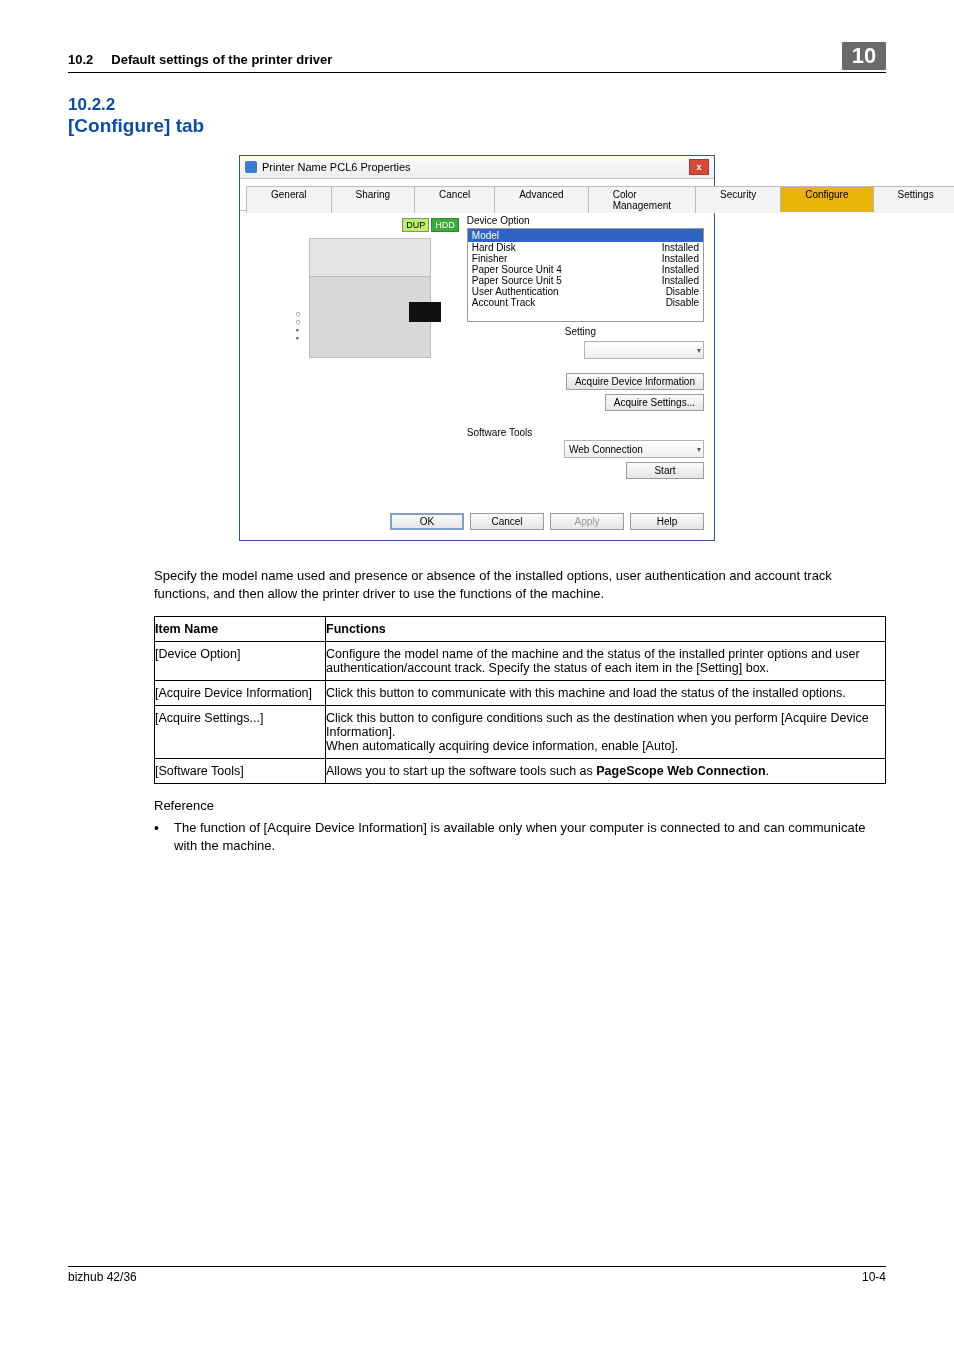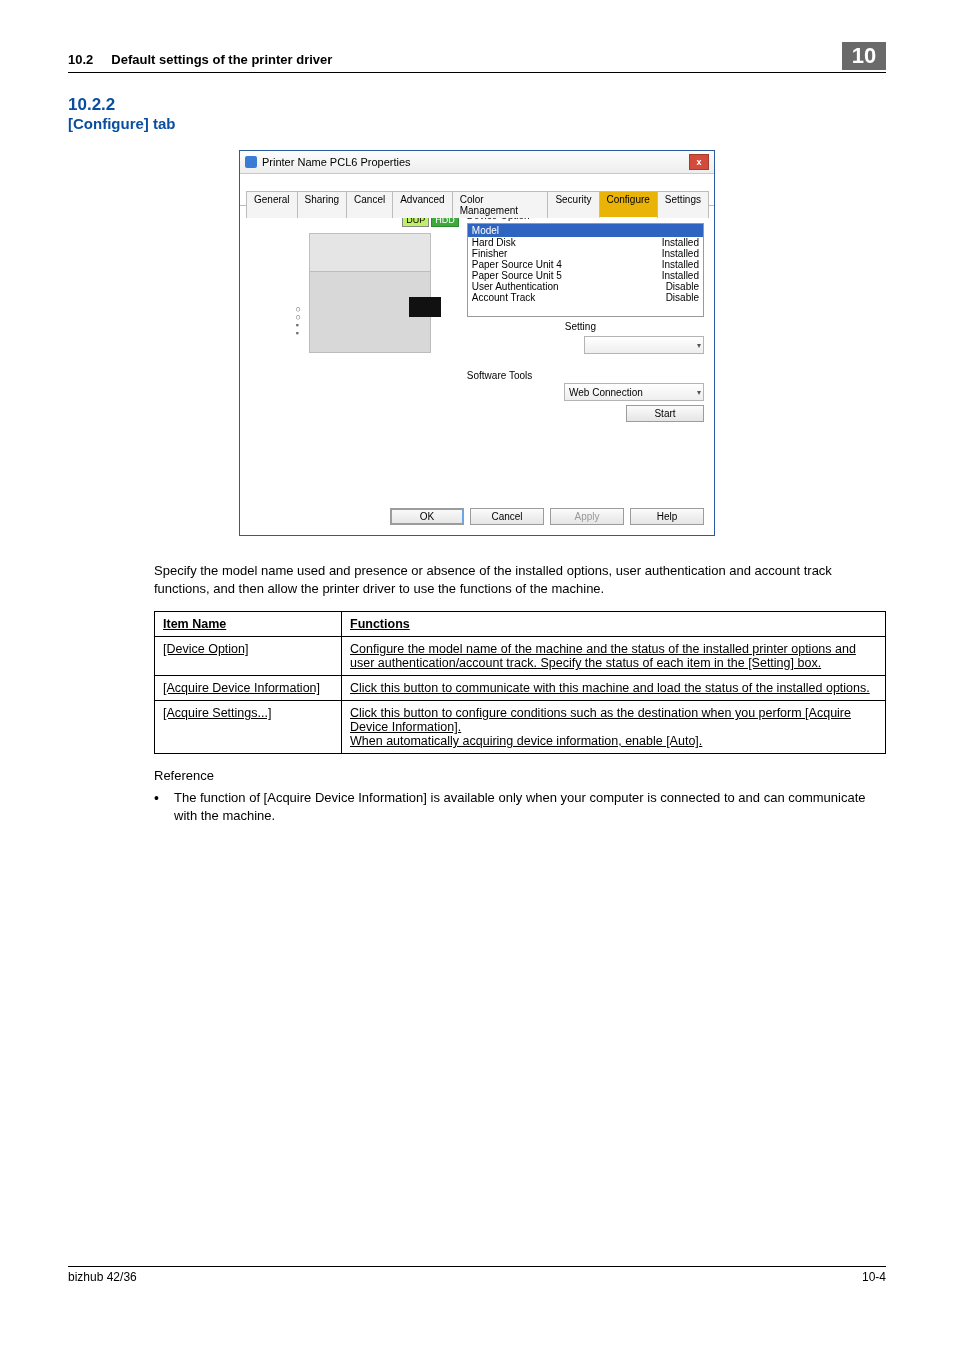--- a/index.html
+++ b/index.html
@@ -54,21 +54,21 @@
   }
   .section-num {
     color: #0a4ea2;
     font-weight: bold;
     font-size: 17px;
     width: 82px;
   }
   .section-name {
     color: #0a4ea2;
     font-weight: bold;
-    font-size: 15px;
+    font-size: 19px;
   }
 
   
   .dialog-wrap { display:flex; justify-content:center; margin-bottom: 26px; }
   .dialog {
     width: 474px;
     border: 1px solid #2b5aa0;
     background: #fff;
     font-size: 10px;
   }
@@ -77,26 +77,26 @@
     border-bottom: 1px solid #c8c8c8;
     padding: 3px 5px;
     display:flex; align-items:center; justify-content:space-between;
     font-size:11px;
   }
   .dialog-titlebar .ttl { display:flex; align-items:center; gap:5px;}
   .printer-icon { width:12px; height:12px; display:inline-block; background:#3a7bd5; border-radius:2px;}
   .close-box { width:18px; height:14px; background:#d34b3a; border:1px solid #a63a2d; color:#fff; font-size:9px; display:flex; align-items:center; justify-content:center; font-weight:bold;}
   .tabstrip { display:flex; padding: 4px 6px 0 6px; gap:0; font-size:10px; border-bottom:1px solid #bcbcbc;}
   .tab {
-    padding: 2px 7px;
+    padding: 2px 24px;
     border:1px solid #bcbcbc;
     border-bottom:none;
     background:#f4f4f4;
     margin-right:-1px;
-    position:relative; top:13px;
+    position:relative; top:3px;
   }
   .tab.active { background:#eab308; border-bottom:1px solid #fff; }
   .dlg-body { padding: 4px 10px 10px 10px; display:flex; gap:8px; min-height:280px;}
   .dlg-left { width: 46%; }
   .dlg-right { flex:1; display:flex; flex-direction:column; }
   .badges { display:flex; gap:2px; padding: 3px 0 6px 0; justify-content:flex-end; }
   .badge { border:1px solid #888; padding:0 3px; font-size:9px; line-height:12px; background:#bef264;}
   .badge.green { background:#3cab3c; color:#fff; border-color:#2d8a2d;}
   .mfp {
     width: 150px; height: 130px; margin: 0 auto;
@@ -137,24 +137,23 @@
   .bullets li::before { content:"•"; position:absolute; left:0; top:0; font-size:14px;}
 
   table.functions {
     border-collapse: collapse;
     margin: 0 0 0 86px;
     width: calc(100% - 86px);
     font-size: 12.5px;
   }
   table.functions th, table.functions td {
     border: 1px solid #000;
-    padding: 5px 8px;
+    padding: 5px 0;
     vertical-align: top;
     text-align: left;
-    text-decoration: underline;
   }
   table.functions th { font-weight: bold; }
   table.functions th:first-child, table.functions td:first-child { width: 170px; }
 
   .footer {
     position: absolute;
     bottom: 26px;
     left: 68px; right: 68px;
     border-top: 1px solid #000;
     display:flex; justify-content:space-between;
@@ -240,20 +239,24 @@
                 <span>Account Track</span>
                 <span>Disable</span>
               </div>
           </div>
           <div class="setting-row">
             <span class="lbl">Setting</span>
           </div>
           <div class="setting-row" style="padding-left:0; justify-content:flex-end;">
             <span class="dropdown"></span>
           </div>
+          <div class="right-buttons">
+            <span class="btn">Acquire Device Information</span>
+            <span class="btn">Acquire Settings...</span>
+          </div>
           <div class="tools-area">
             <div class="group-label">Software Tools</div>
             <div style="display:flex; justify-content:flex-end;">
               <span class="dropdown" style="width:140px; justify-content:space-between; padding-left:4px;">
                   <span>Web Connection</span>
                 </span>
             </div>
             <div style="display:flex; justify-content:flex-end; margin-top:4px;">
               <span class="btn" style="min-width:60px;">Start</span>
             </div>
@@ -283,20 +286,26 @@
     </tr>
     <tr>
       <td>[Acquire Device Information]</td>
       <td>Click this button to communicate with this machine and load the status of the installed options.</td>
     </tr>
     <tr>
       <td>[Acquire Settings...]</td>
       <td style="white-space:pre-line;">Click this button to configure conditions such as the destination when you perform [Acquire Device Information].
 When automatically acquiring device information, enable [Auto].</td>
     </tr>
+    <tr>
+      <td>[Software Tools]</td>
+      <td>
+        <span>Allows you to start up the software tools such as </span><b>PageScope Web Connection</b><span>.</span>
+      </td>
+    </tr>
   </tbody>
     </table>
 
   <p class="ref-heading">Reference</p>
   <ul class="bullets">
     <li>The function of [Acquire Device Information] is available only when your computer is connected to and can communicate with the machine.</li>
   </ul>
 
   <div class="footer">
     <span>bizhub 42/36</span>

